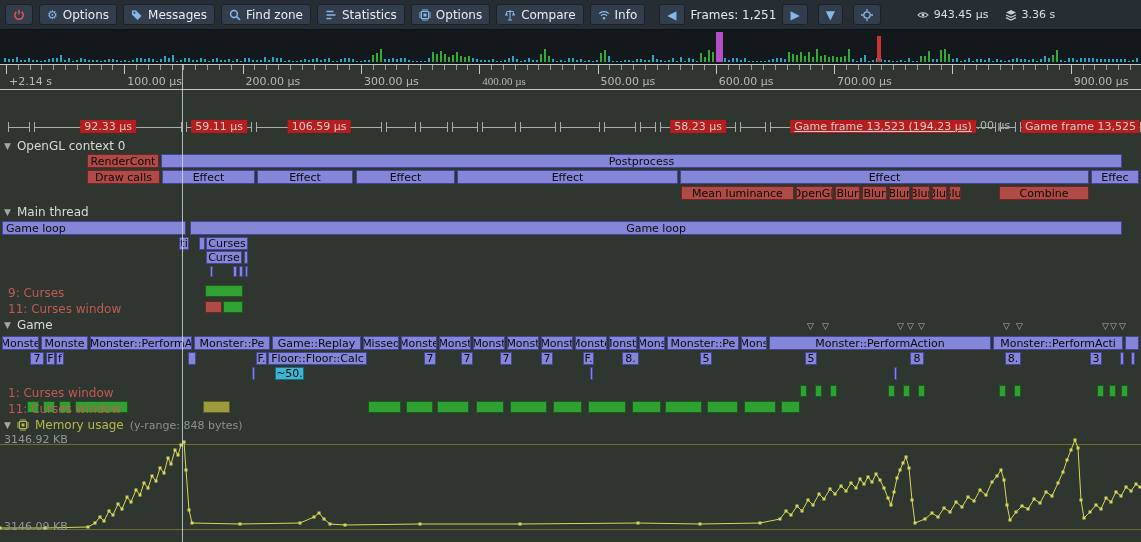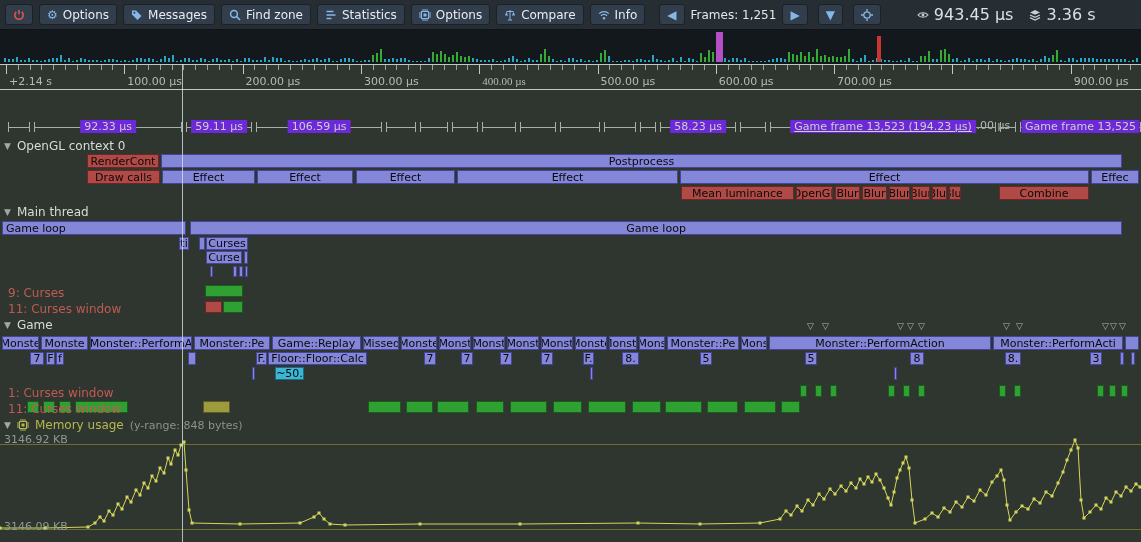--- a/index.html
+++ b/index.html
@@ -9,21 +9,21 @@
   #toolbar{position:absolute;top:0;left:0;width:1141px;height:30px;background:#262d33;
            border-bottom:1px solid #10141a;display:flex;align-items:center;gap:6px;
            padding:0 5px;box-sizing:border-box;z-index:60;}
   .tb-btn{display:inline-flex;align-items:center;gap:5px;height:21px;padding:0 7px;
           background:#333e4d;border:1px solid #1a212b;border-radius:3px;color:#e8ecf0;
           font-family:inherit;font-size:12px;cursor:pointer;white-space:nowrap;}
   .tb-btn .icon{color:#85b8e8;display:inline-flex;}
   .icon svg{width:12px;height:12px;display:block;}
   .icon-text{font-size:12px;line-height:1;}
   .tb-text{color:#e4e8ea;font-size:12px;white-space:nowrap;}
-  .tb-stat{display:inline-flex;align-items:center;gap:5px;color:#dce0e2;font-size:16px;white-space:nowrap;}
+  .tb-stat{display:inline-flex;align-items:center;gap:5px;color:#dce0e2;font-size:11px;white-space:nowrap;}
   .tb-stat .icon{color:#c8ced4;}
   
   #histogram{position:absolute;top:30px;left:0;width:1141px;height:34px;background:#13181c;z-index:5;}
   .hbar{position:absolute;bottom:2px;}
   
   #ruler{position:absolute;top:64px;left:0;width:1141px;height:26px;z-index:5;}
   .hline{position:absolute;left:0;width:1141px;height:1px;background:#c2c8c4;z-index:6;}
   .tick{position:absolute;top:1px;width:1px;background:#9aa09c;}
   .tick.major{height:9px;background:#c2c8c4;}
   .tick.minor{height:5px;}
@@ -31,21 +31,21 @@
   
   #frame-band{position:absolute;top:90px;left:0;width:1141px;height:28px;z-index:5;}
   .fb-line{position:absolute;top:16px;left:0;width:1141px;height:1px;background:#b4bab6;}
   .fb-tick{position:absolute;top:10px;width:2px;height:13px;background:#ccd2ce;}
   .fb-label{position:absolute;top:9px;transform:translateX(-50%);background:#2e362f;
             padding:0 6px;font-size:12px;color:#d4d8d4;white-space:nowrap;}
   
   #frame-parts{position:absolute;top:118px;left:0;width:1141px;height:18px;z-index:5;}
   .fp-line{position:absolute;top:9px;height:1px;background:#a8aeaa;}
   .fp-tick{position:absolute;top:4px;width:1px;height:10px;background:#a8aeaa;}
-  .fp-label{position:absolute;top:2px;transform:translateX(-50%);background:#6d28d9;
+  .fp-label{position:absolute;top:2px;transform:translateX(-50%);background:#b91c1c;
             padding:0 4px;font-size:11px;color:#ccd0cc;white-space:nowrap;}
   
   .sec-header{position:absolute;left:4px;display:flex;gap:6px;align-items:center;
               font-size:12px;color:#d8dcd6;z-index:8;cursor:pointer;white-space:nowrap;}
   .sec-header .tri{color:#a2a8a2;font-size:9px;}
   .sec-name-mem{color:#b4b84e;}
   .sec-range{color:#8b918b;font-size:11px;}
   .chip-icon{color:#b4b84e;display:inline-flex;}
   
   #zones{position:absolute;inset:0;z-index:7;}

